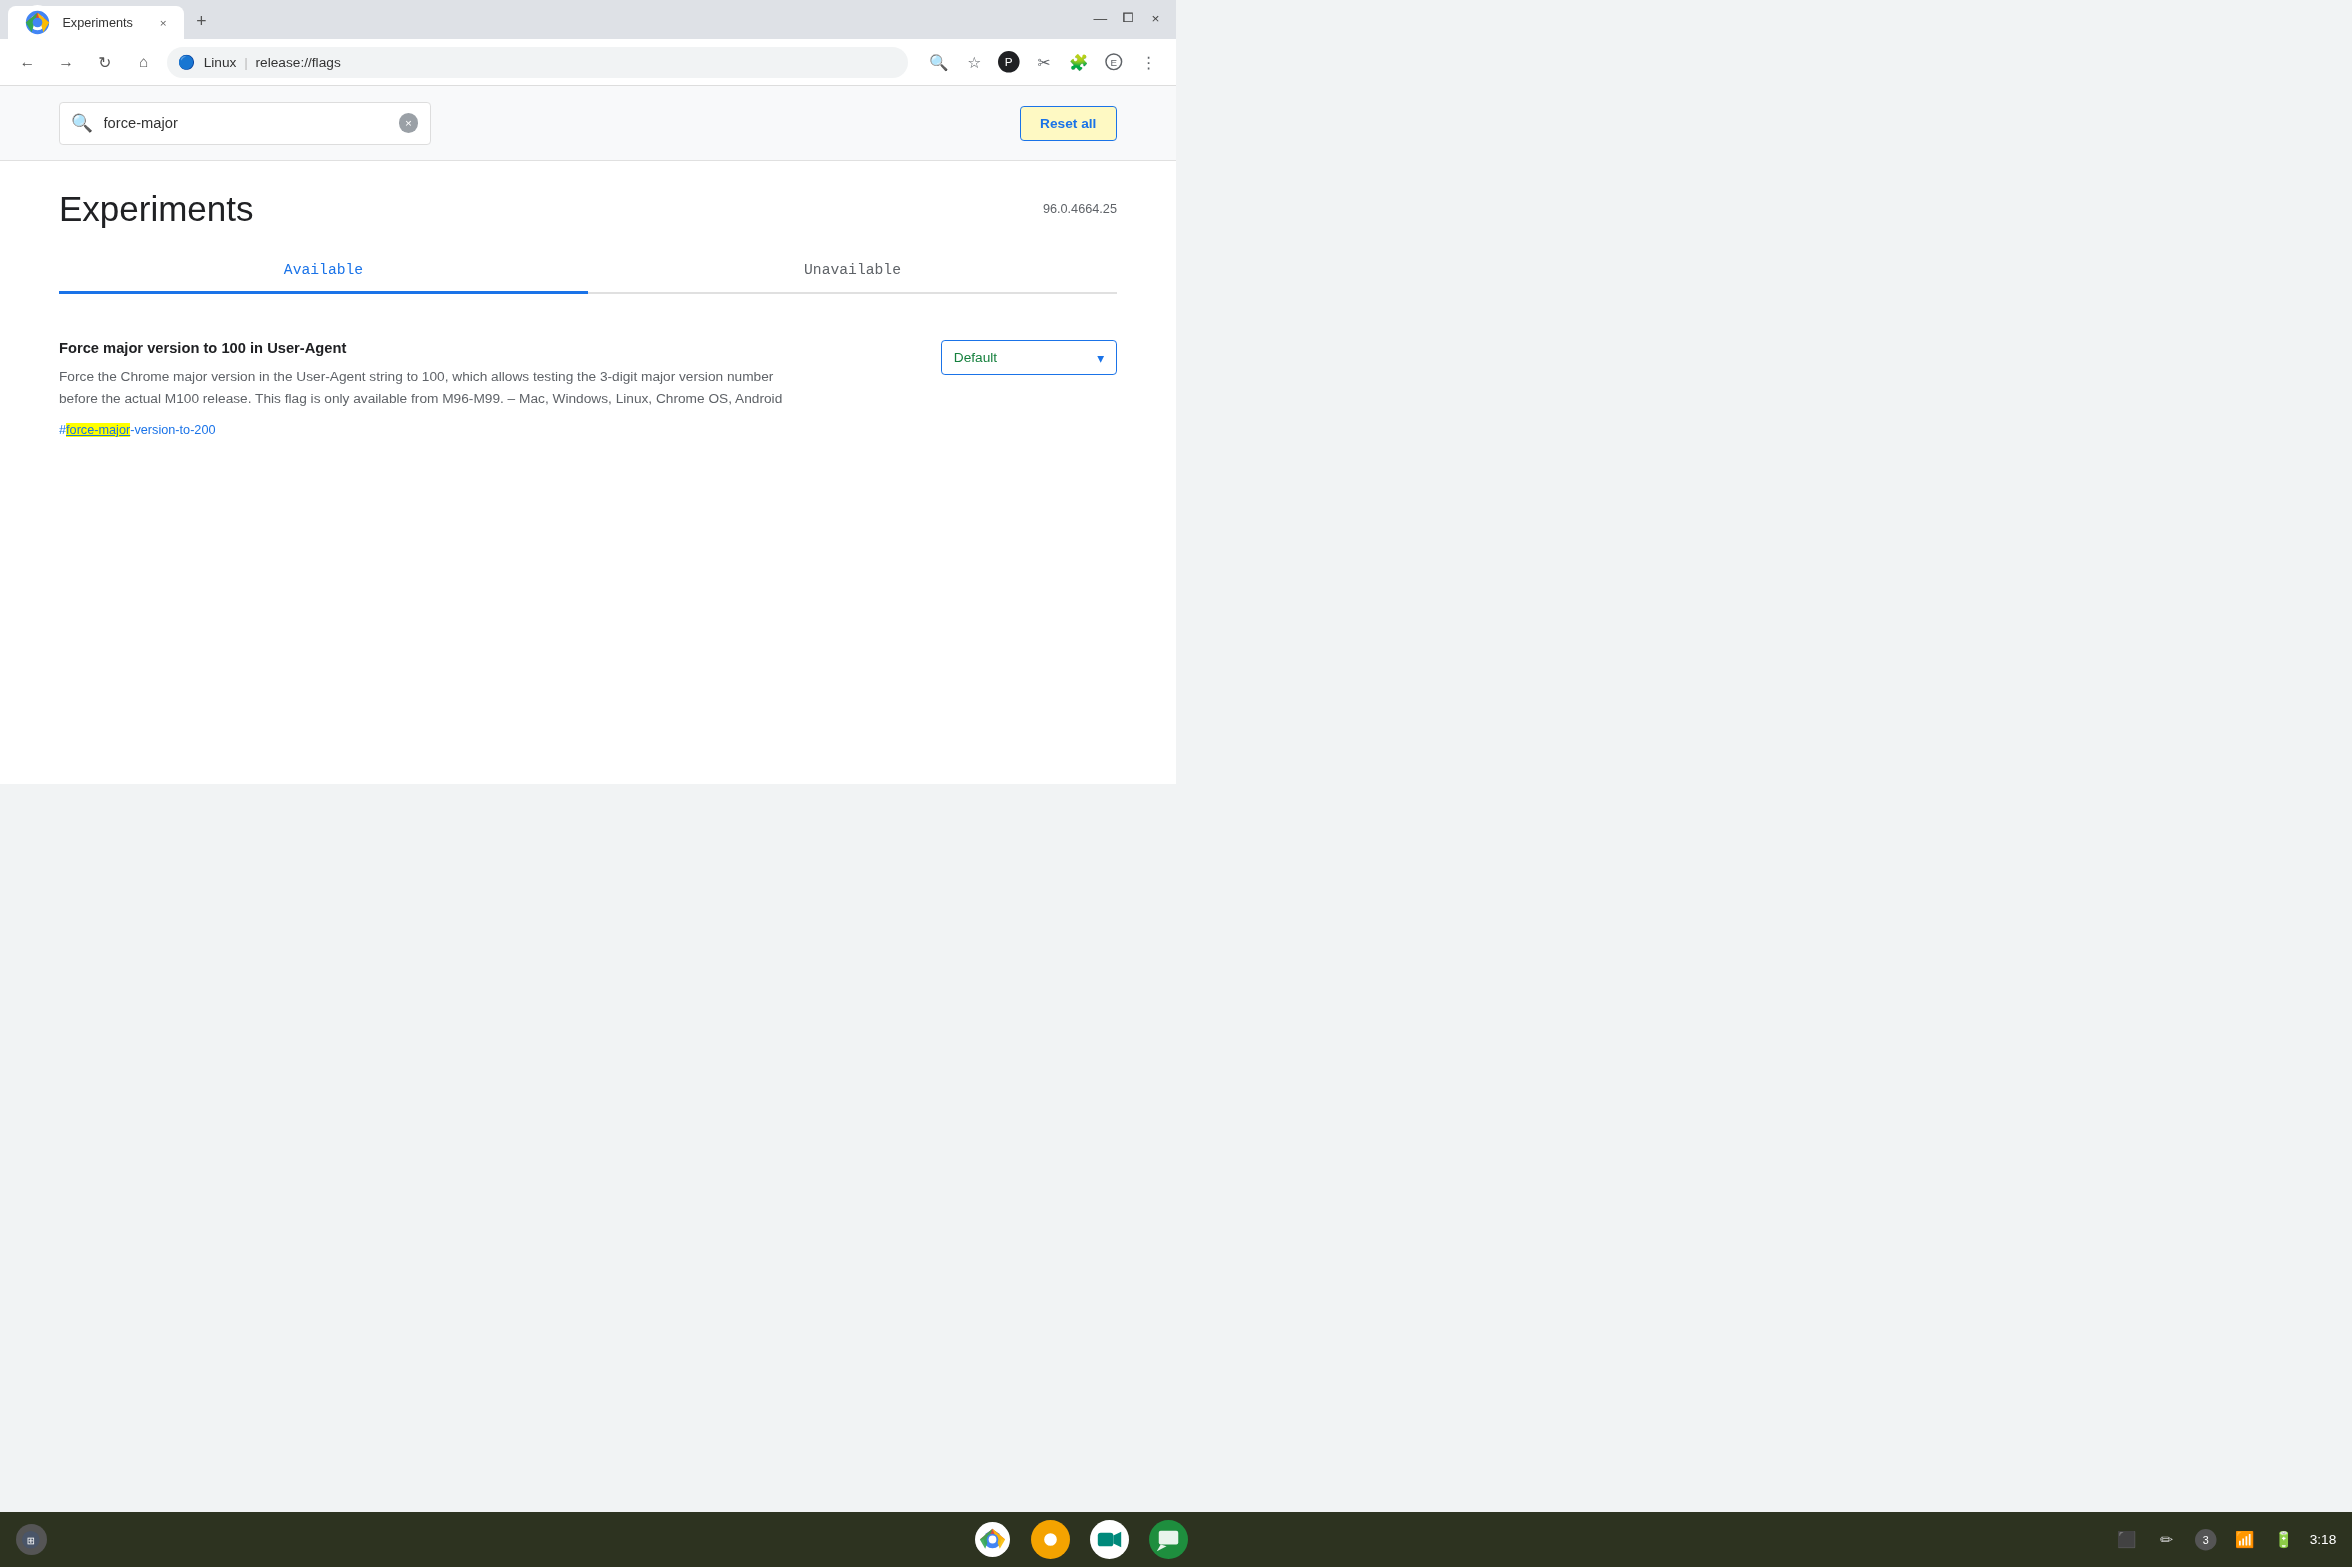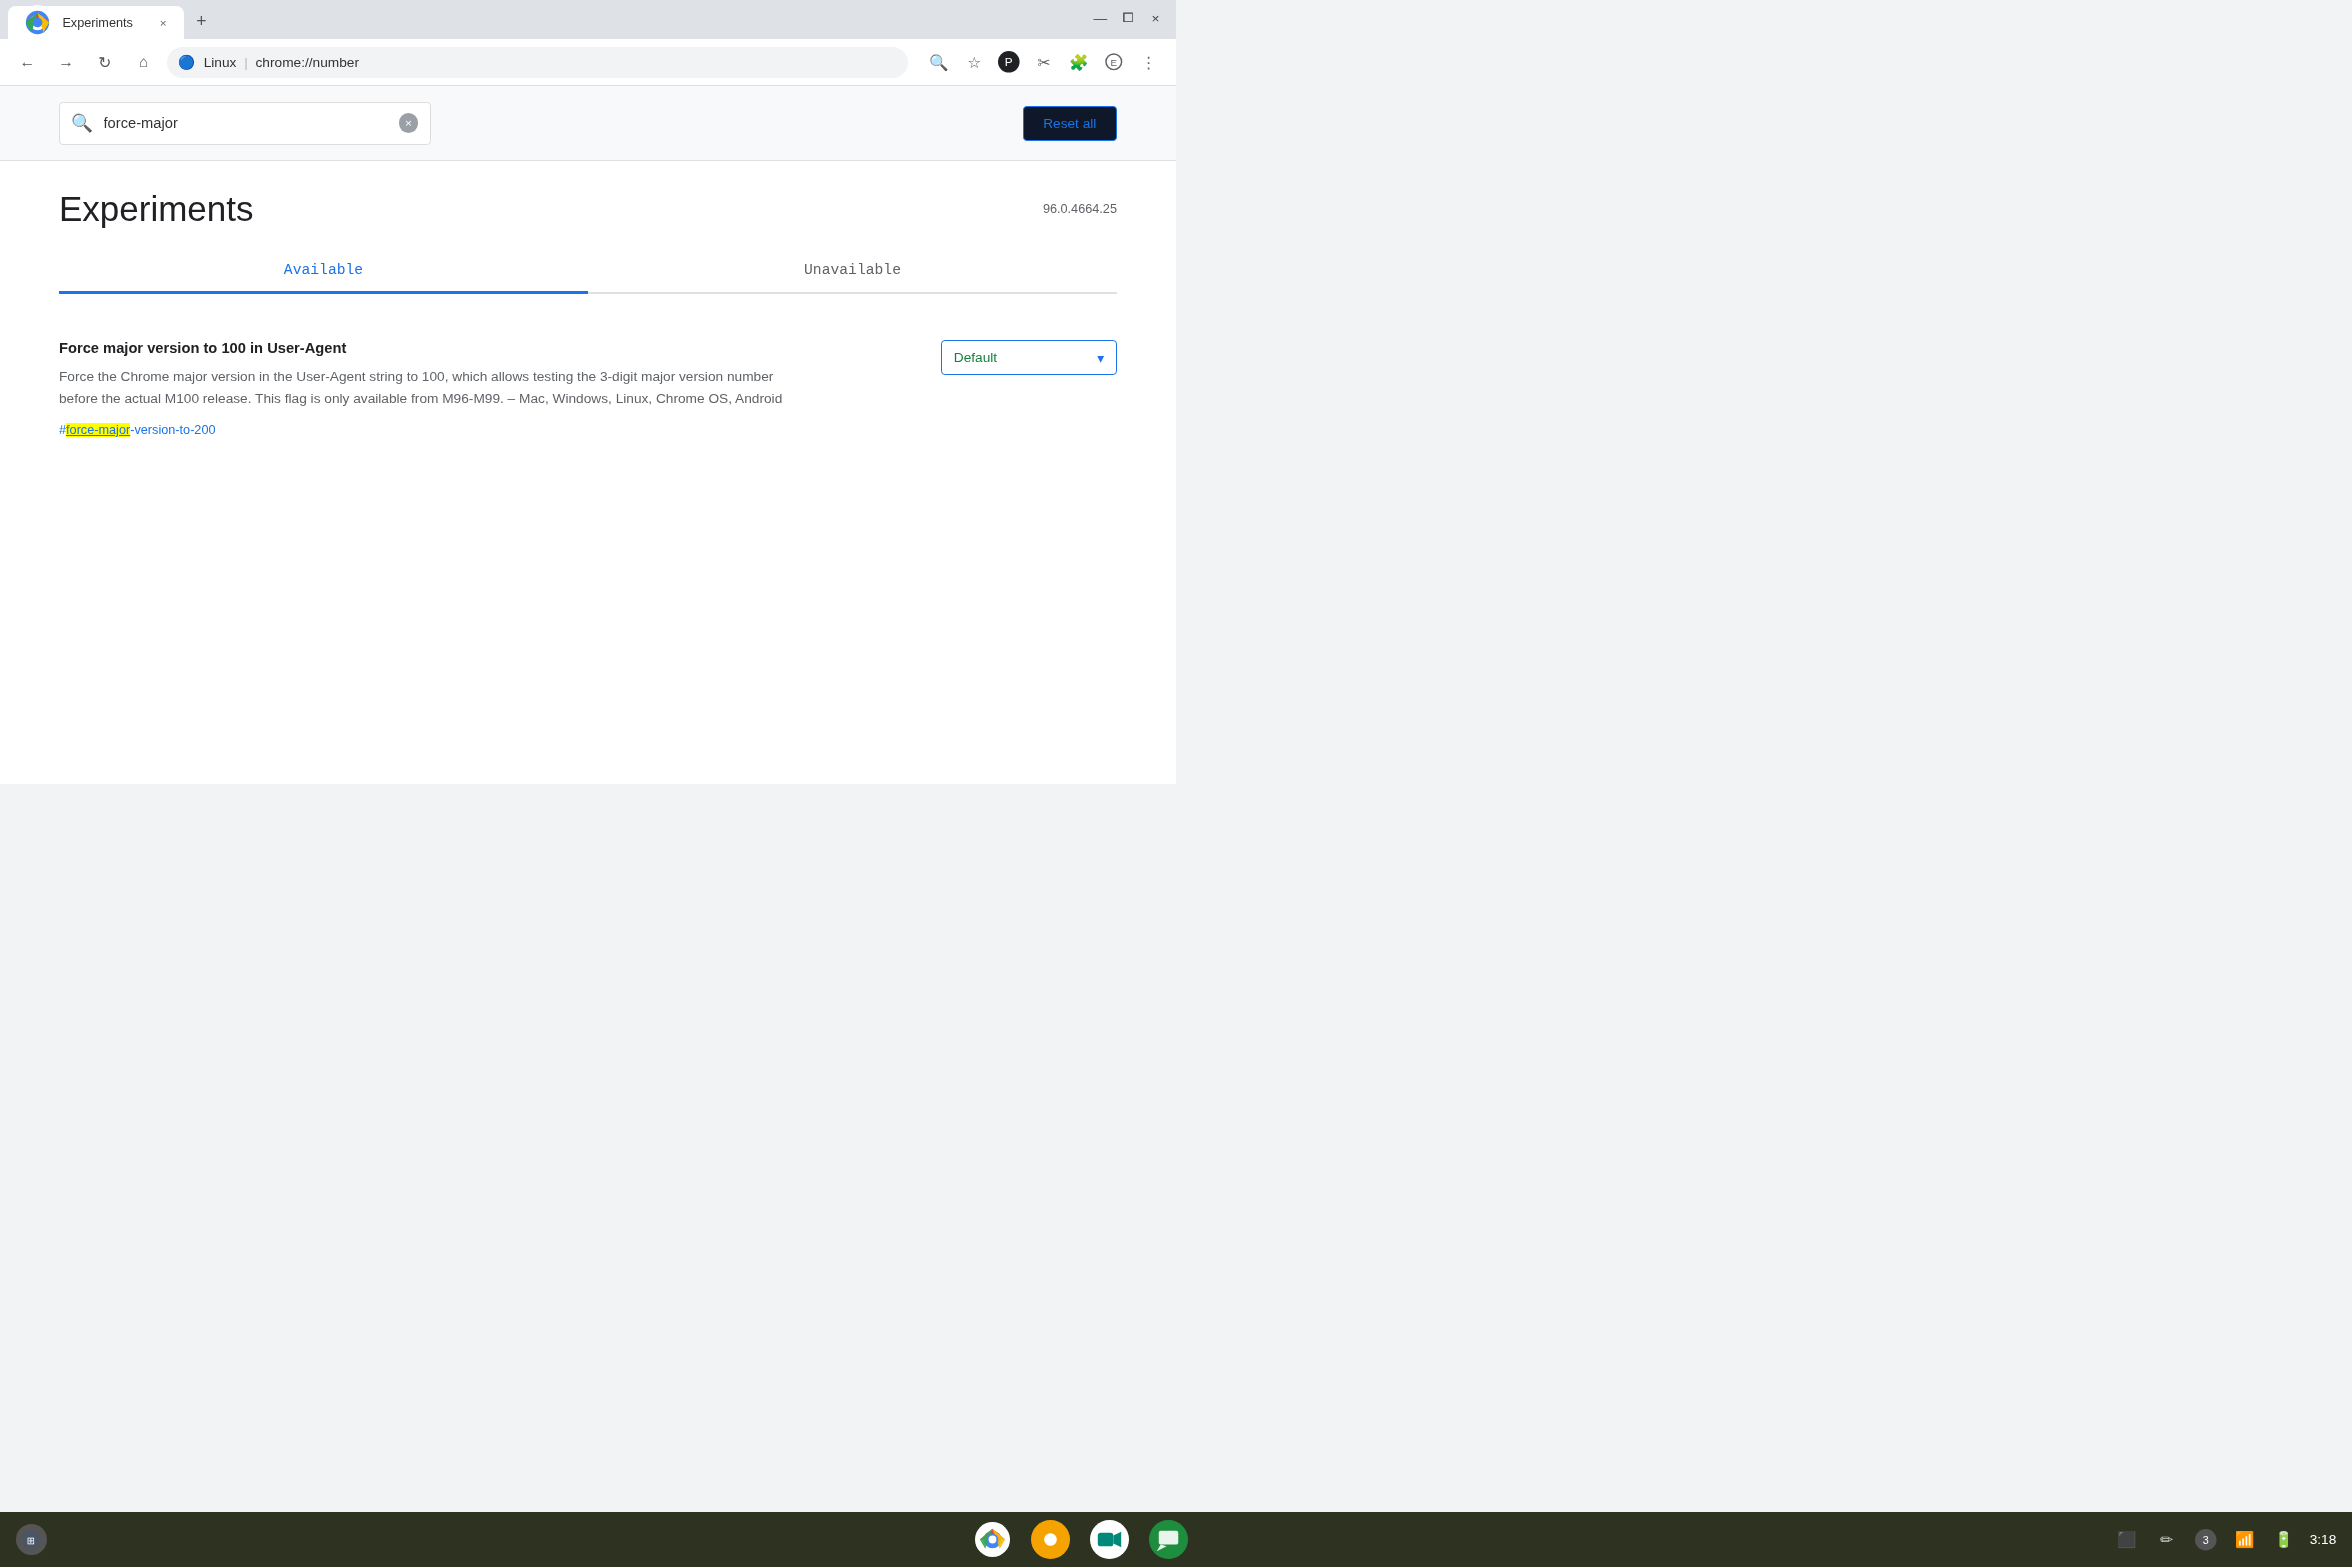--- a/index.html
+++ b/index.html
@@ -175,24 +175,24 @@
       justify-content: center;
       cursor: pointer;
       color: #fff;
       font-size: 11.8px;
     }
     .reset-all-btn {
       height: 35px;
       padding: 0 19.6px;
       border: 1.5px solid #1a73e8;
       border-radius: 3.9px;
-      background: #0f172a;
+      background: #fef9c3;
       color: #1a73e8;
       font-size: 13.7px;
-      font-weight: 400;
+      font-weight: 700;
       cursor: pointer;
       margin-left: auto;
     }
 
     
     .page-title-area {
       padding: 27.4px 0 19.6px 0;
       display: flex;
       align-items: flex-start;
       justify-content: space-between;
@@ -385,21 +385,21 @@
 
 <div class="address-bar">
   <div class="nav-btn">←</div>
   <div class="nav-btn">→</div>
   <div class="nav-btn">↻</div>
   <div class="nav-btn">⌂</div>
   <div class="url-box">
     <span class="url-icon">🔵</span>
     <span class="url-text">Linux</span>
     <span class="url-separator">|</span>
-    <span class="url-text">chrome://number</span>
+    <span class="url-text">release://flags</span>
   </div>
   <div class="toolbar-icons">
     <div class="toolbar-icon">🔍</div>
     <div class="toolbar-icon">☆</div>
     <div class="toolbar-icon">
       <svg width="21.6" height="21.6" viewBox="0 0 22 22" style="font-size:16px">
           <circle cx="11" cy="11" r="11" fill="#202124"></circle>
           <text x="11" y="15" text-anchor="middle" font-size="12" fill="#fff">P</text>
         </svg>
     </div>

